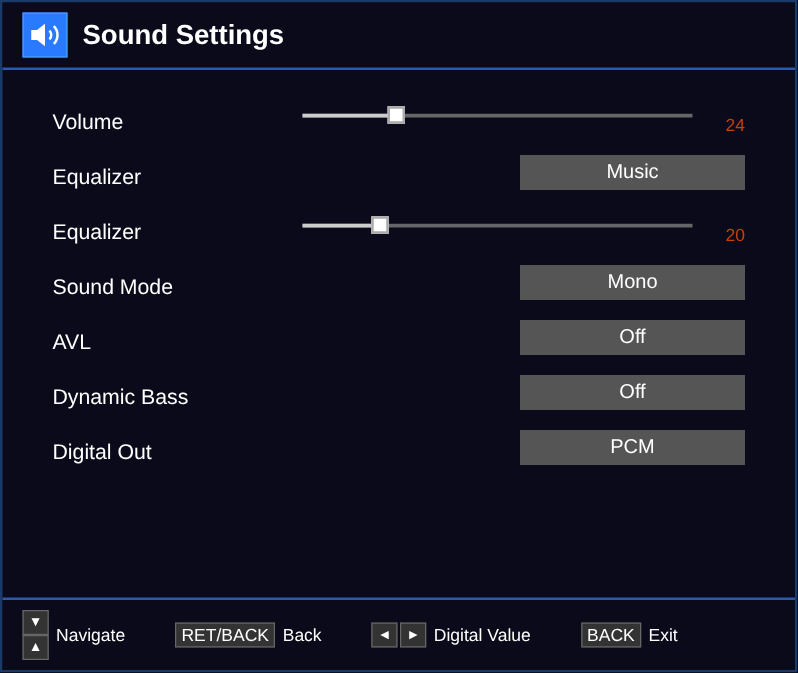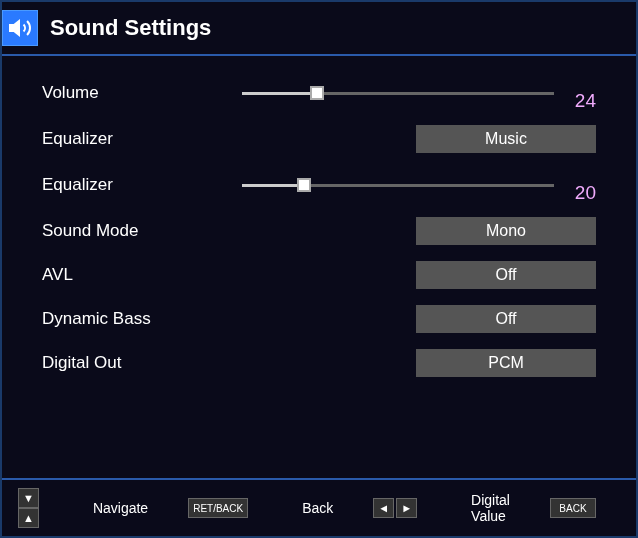--- a/index.html
+++ b/index.html
@@ -19,21 +19,21 @@
       background: #0a0a1a;
       border: 2px solid #1a3a6a;
       display: flex;
       flex-direction: column;
     }
 
     
     .header {
       display: flex;
       align-items: center;
-      padding: 8px 0;
+      padding: 8px 16px;
       border-bottom: 2px solid #2a5aaa;
       background: #0a0a1a;
       gap: 12px;
     }
 
     .header-icon {
       width: 36px;
       height: 36px;
       background: #2a7aff;
       display: flex;
@@ -57,21 +57,21 @@
     .content {
       flex: 1;
       padding: 16px 40px;
       display: flex;
       flex-direction: column;
       gap: 6px;
     }
 
     .setting-row {
       display: flex;
-      align-items: center;
+      align-items: flex-end;
       min-height: 38px;
       padding: 2px 0;
     }
 
     .setting-label {
       width: 200px;
       font-size: 17px;
       color: #fff;
       flex-shrink: 0;
     }
@@ -111,22 +111,22 @@
       height: 14px;
       background: #fff;
       border: 2px solid #aaa;
       position: absolute;
       top: 50%;
       transform: translateY(-50%);
       cursor: pointer;
     }
 
     .slider-value {
-      font-size: 19px;
-      color: #f0abfc;
+      font-size: 14px;
+      color: #c2410c;
       min-width: 30px;
       text-align: right;
       margin-top: 16px;
     }
 
     
     .dropdown {
       background: #555;
       color: #fff;
       font-size: 16px;
@@ -166,27 +166,26 @@
       padding: 2px 4px;
       display: inline-flex;
       align-items: center;
       justify-content: center;
       min-width: 20px;
       height: 20px;
     }
 
     .key-btn.wide {
       min-width: 46px;
-      font-size: 10px;
+      font-size: 14px;
     }
 
     .footer-text {
       font-size: 14px;
       color: #fff;
-      margin-left: 48px;
     }
 
     .arrow-up-down {
       display: flex;
       flex-direction: column;
       gap: 0px;
     }
 
     .arrow-left-right {
       display: flex;

